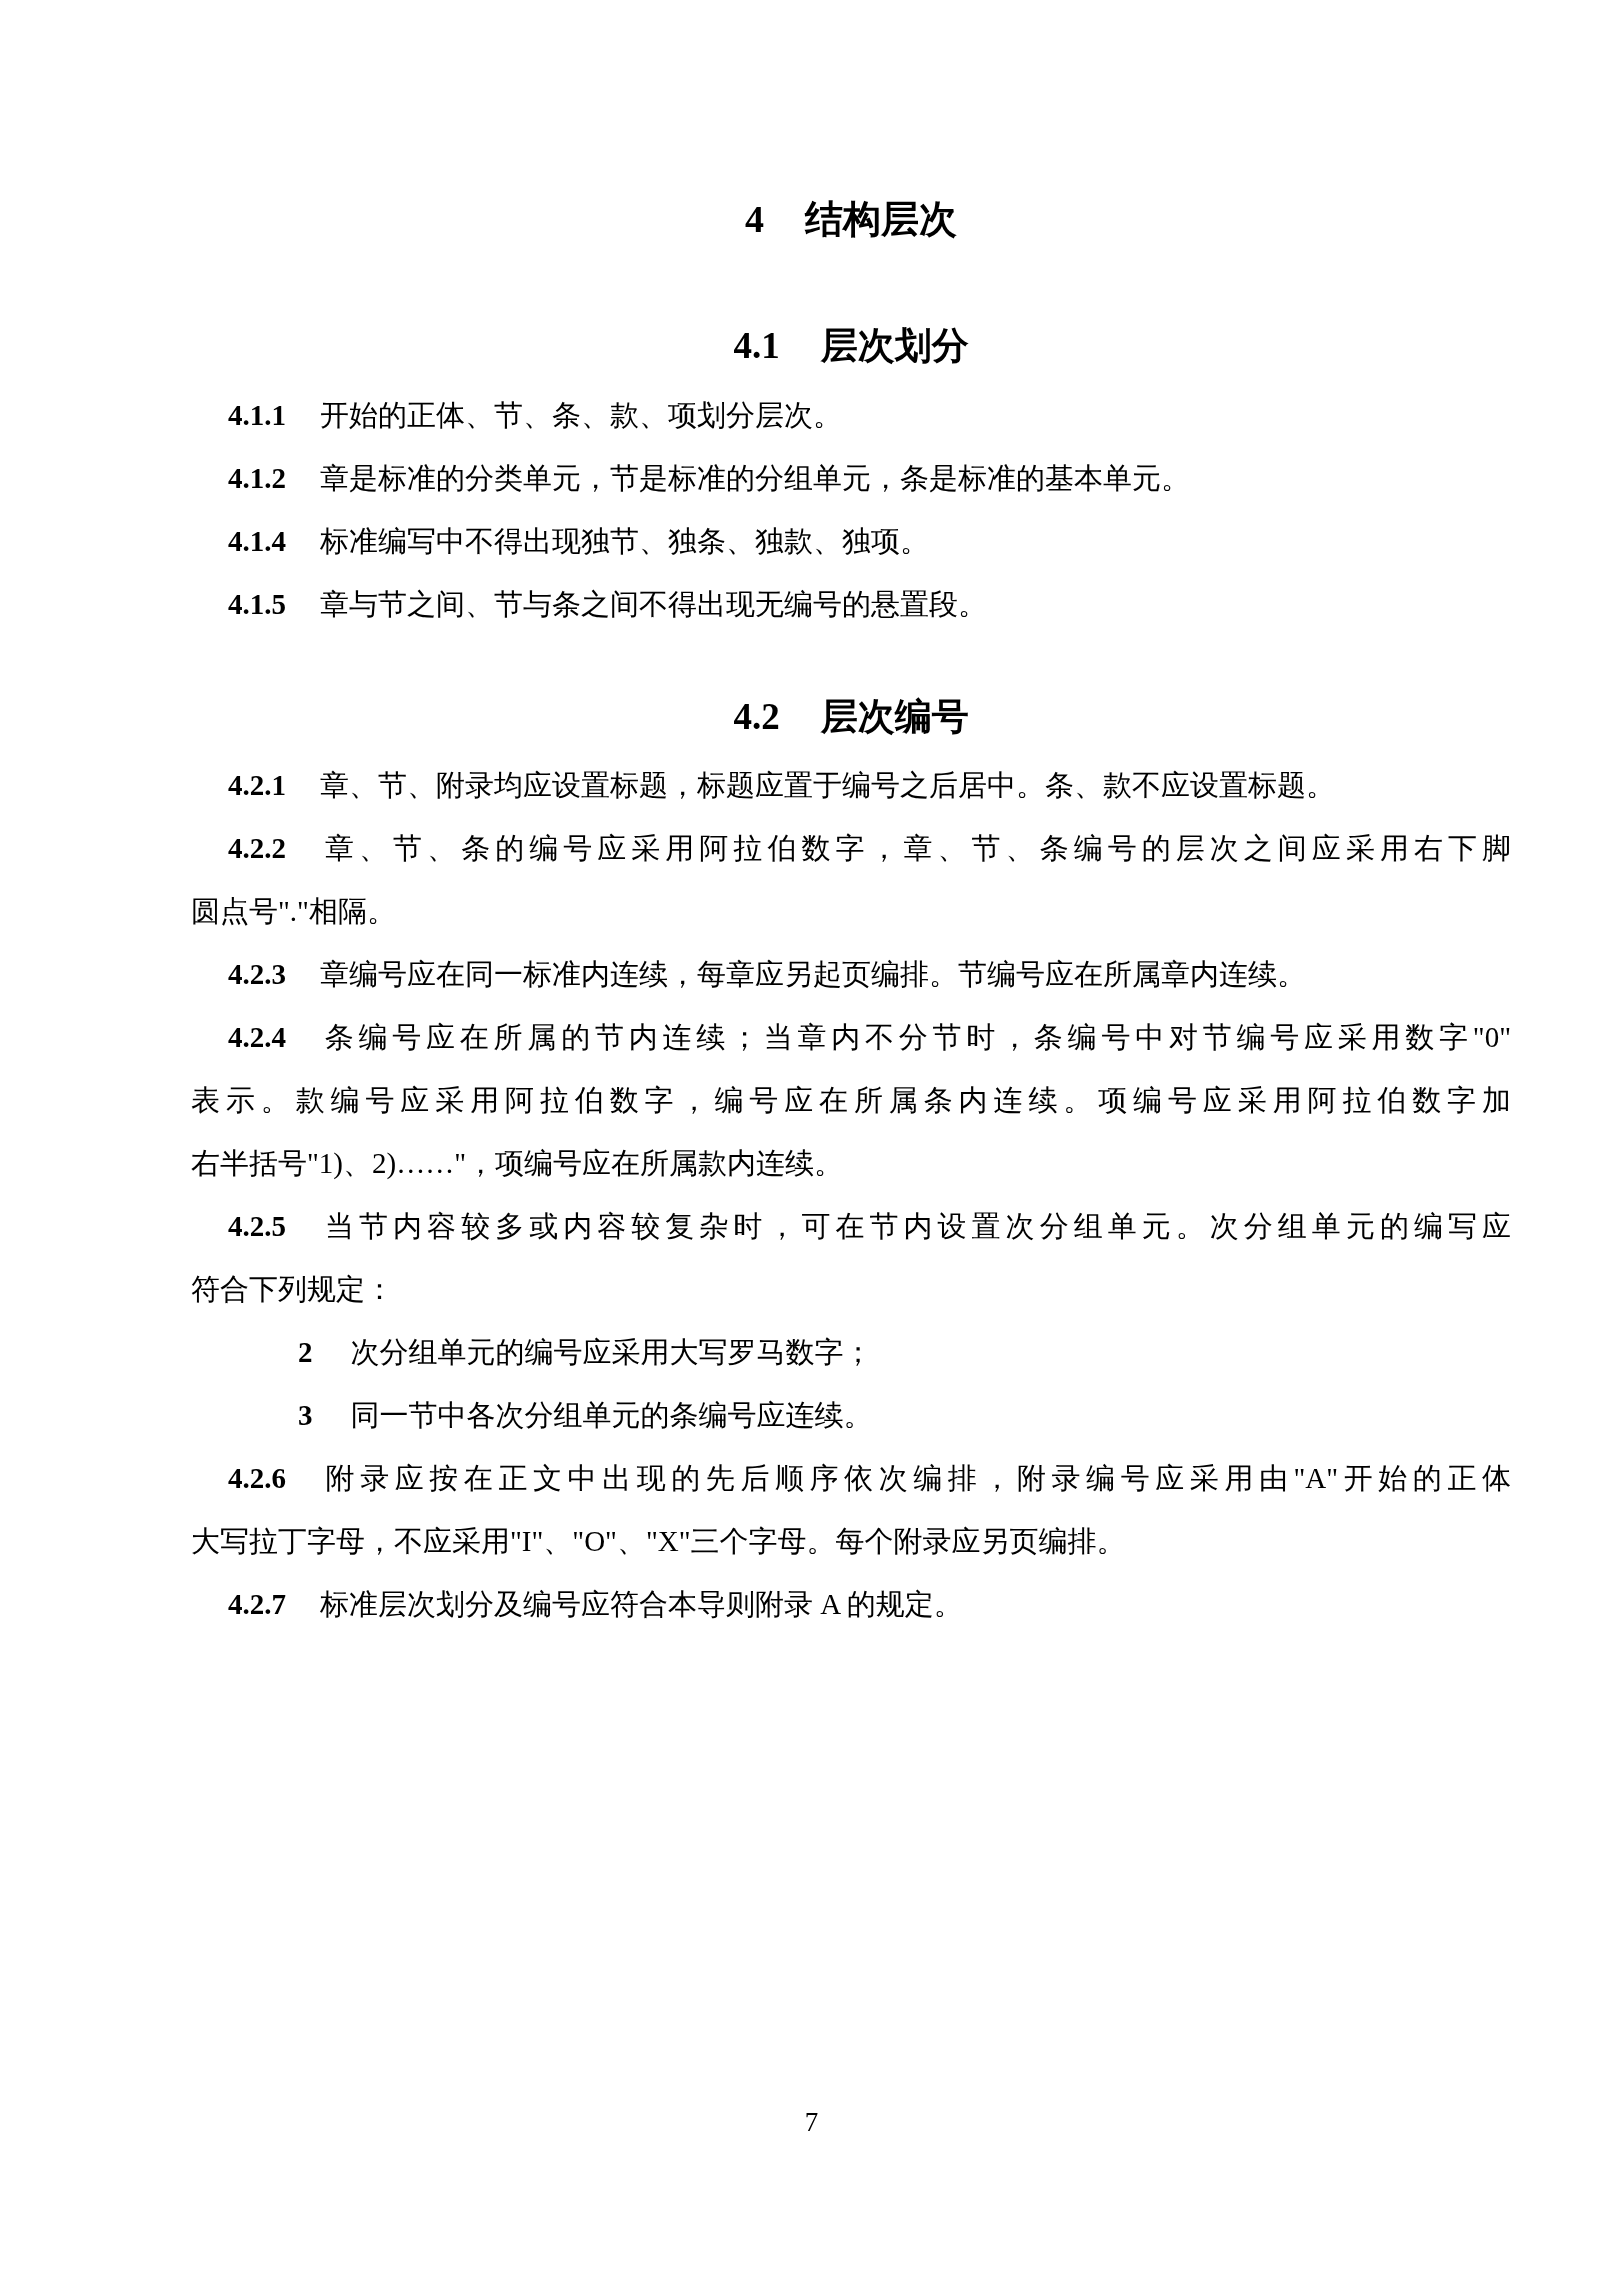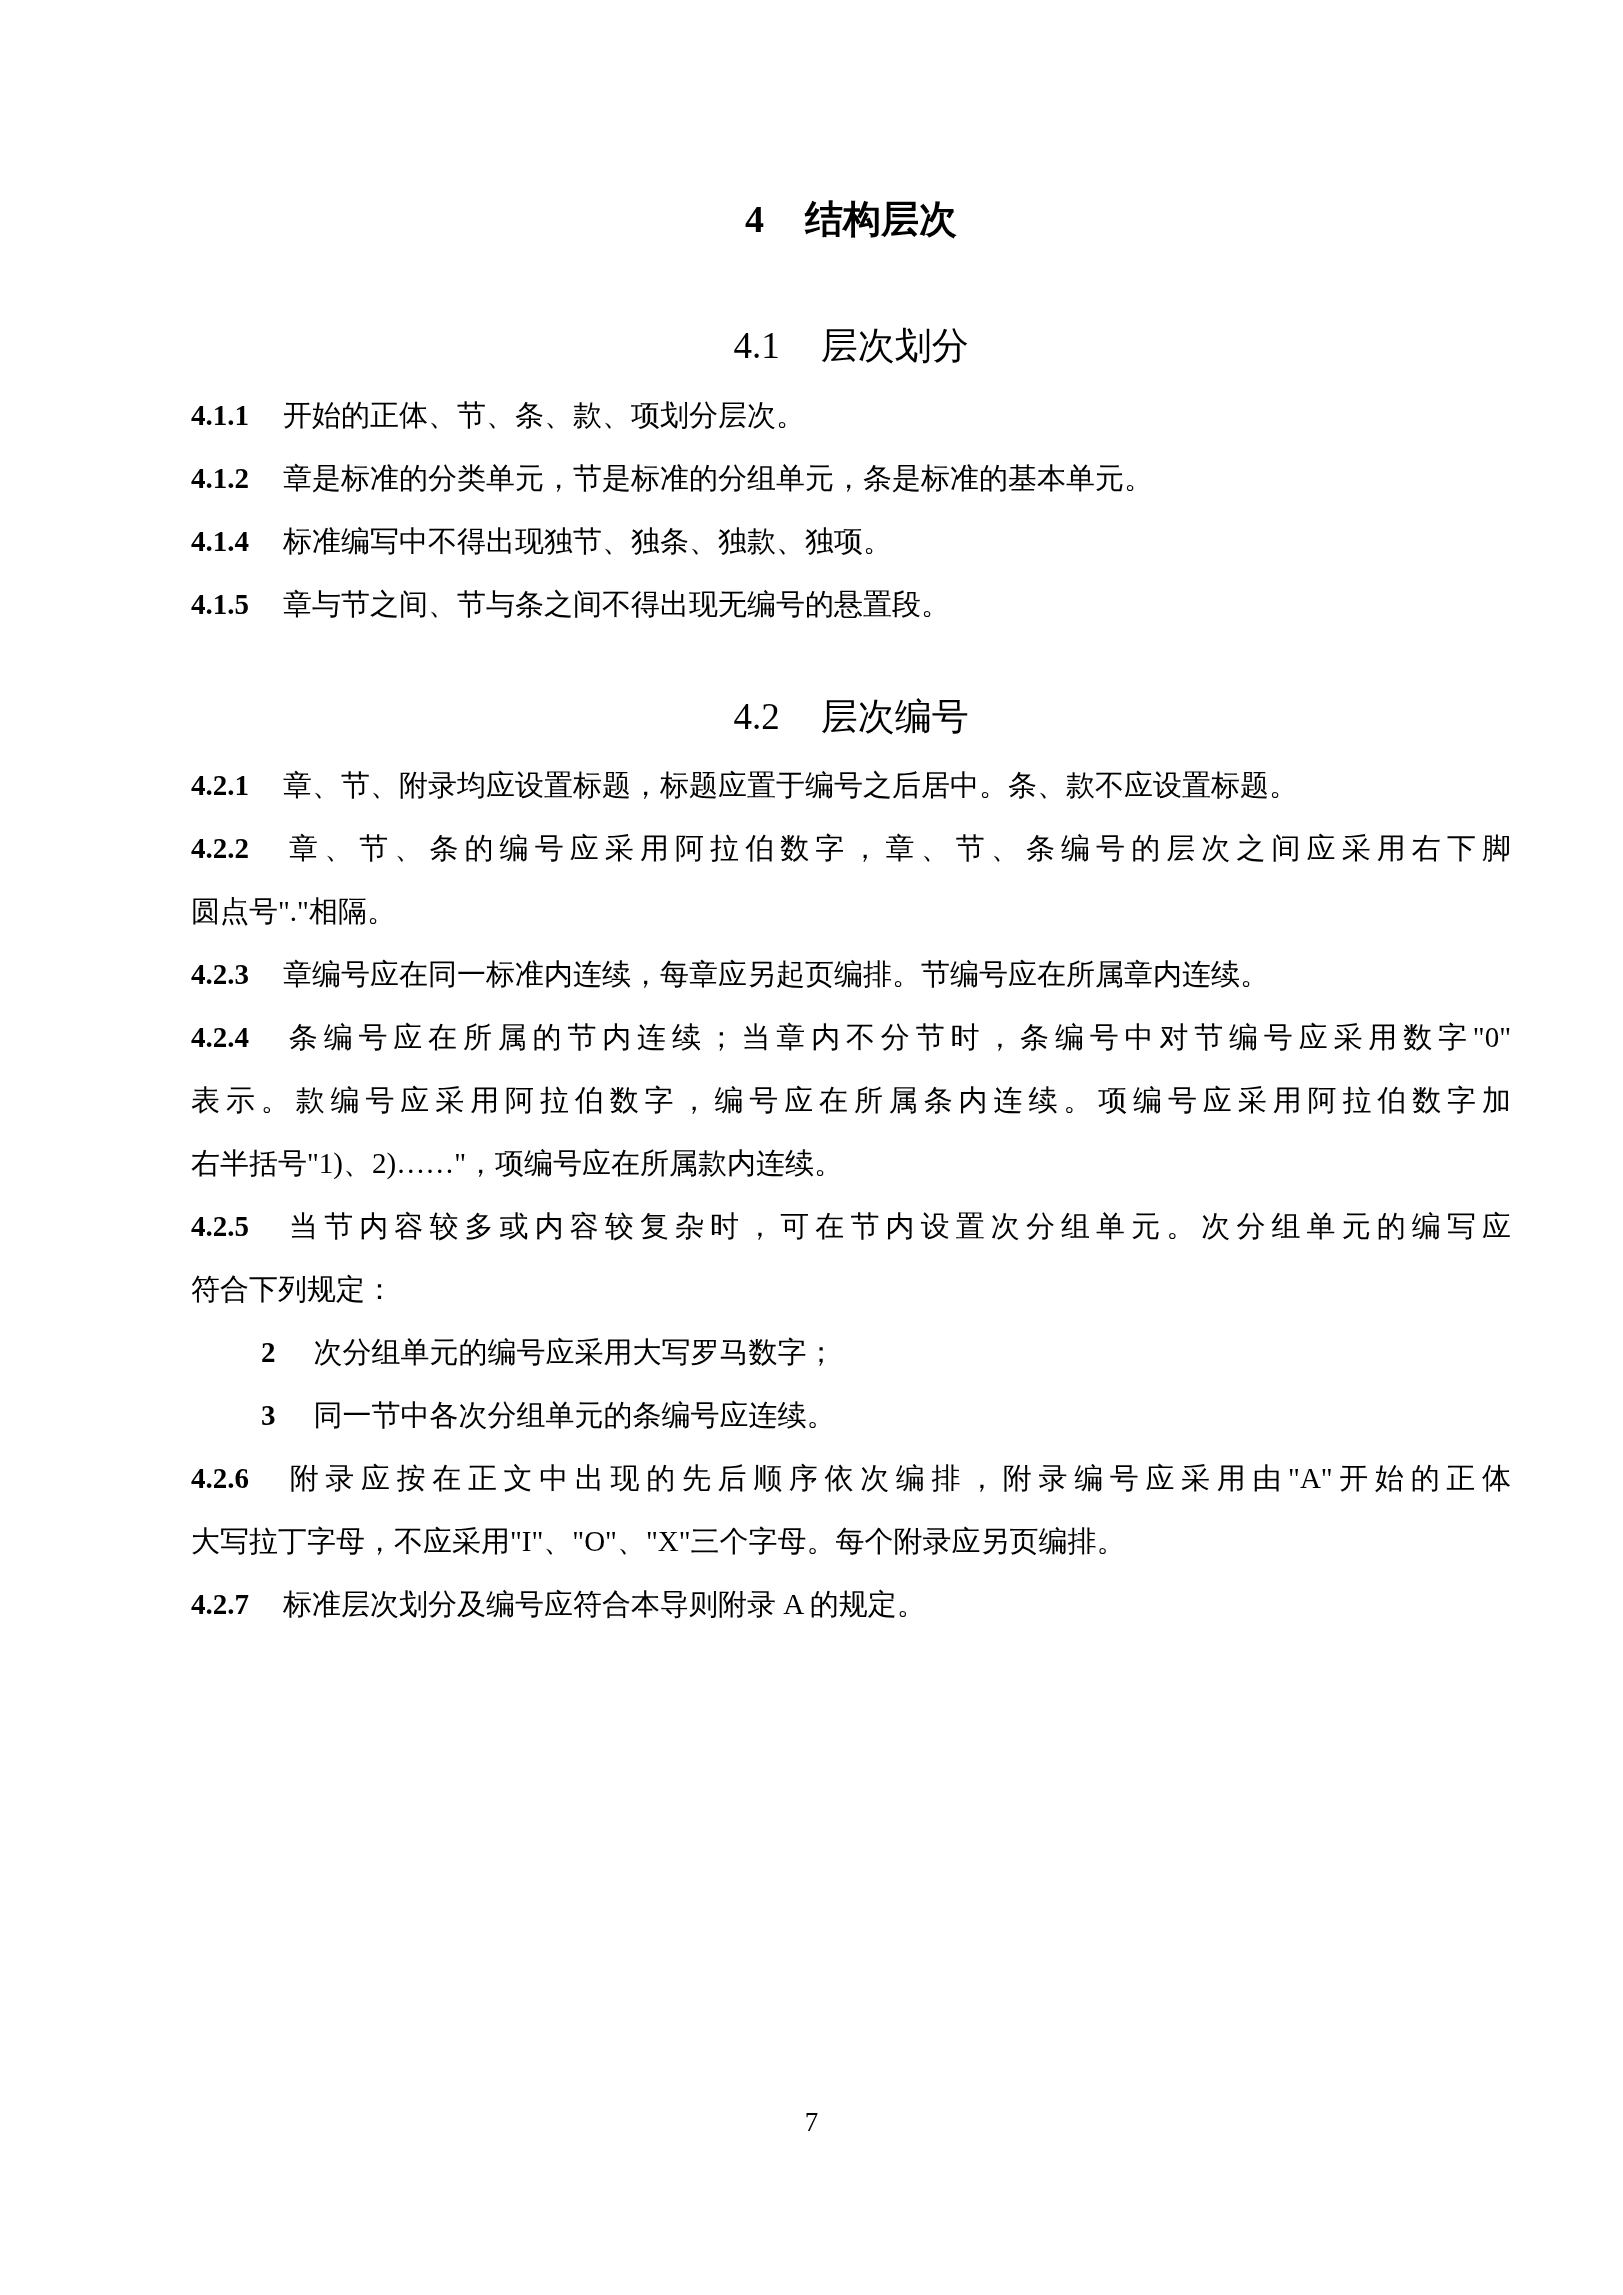--- a/index.html
+++ b/index.html
@@ -11,30 +11,30 @@
     font-family:"Liberation Serif","DejaVu Serif",serif;
     overflow:hidden;
   }
   .content { padding:184px 112px 0 191px; }
 
   .h-chapter {
     font-size:38px; font-weight:bold; text-align:center; line-height:71px;
     white-space:nowrap;
   }
   .h-section {
-    font-size:37px; font-weight:normal; text-align:center; line-height:71px;
+    font-size:37px; font-weight:bold; text-align:center; line-height:71px;
     white-space:nowrap;
   }
   .h-section.first  { margin-top:55px; margin-bottom:2.7px; }
   .h-section.second { margin-top:45px; margin-bottom:2.7px; }
   .h-gap { display:inline-block; width:41px; }
 
   .line { font-size:29px; line-height:63px; }
   .line.j { text-align:justify; text-align-last:justify;font-family:Liberation Serif, serif; }
-  .num { font-weight:bold; }
+  .num { font-weight:bold;margin-left:37px; }
   .gap { display:inline-block; width:34px; }
 
   .sub { padding-left:70px; }
   .subgap { display:inline-block; width:38px; }
 
   .footer {
     position:absolute; left:0; right:0; top:2091px;
     text-align:center; font-size:27px; line-height:63px;
   }
 </style>

